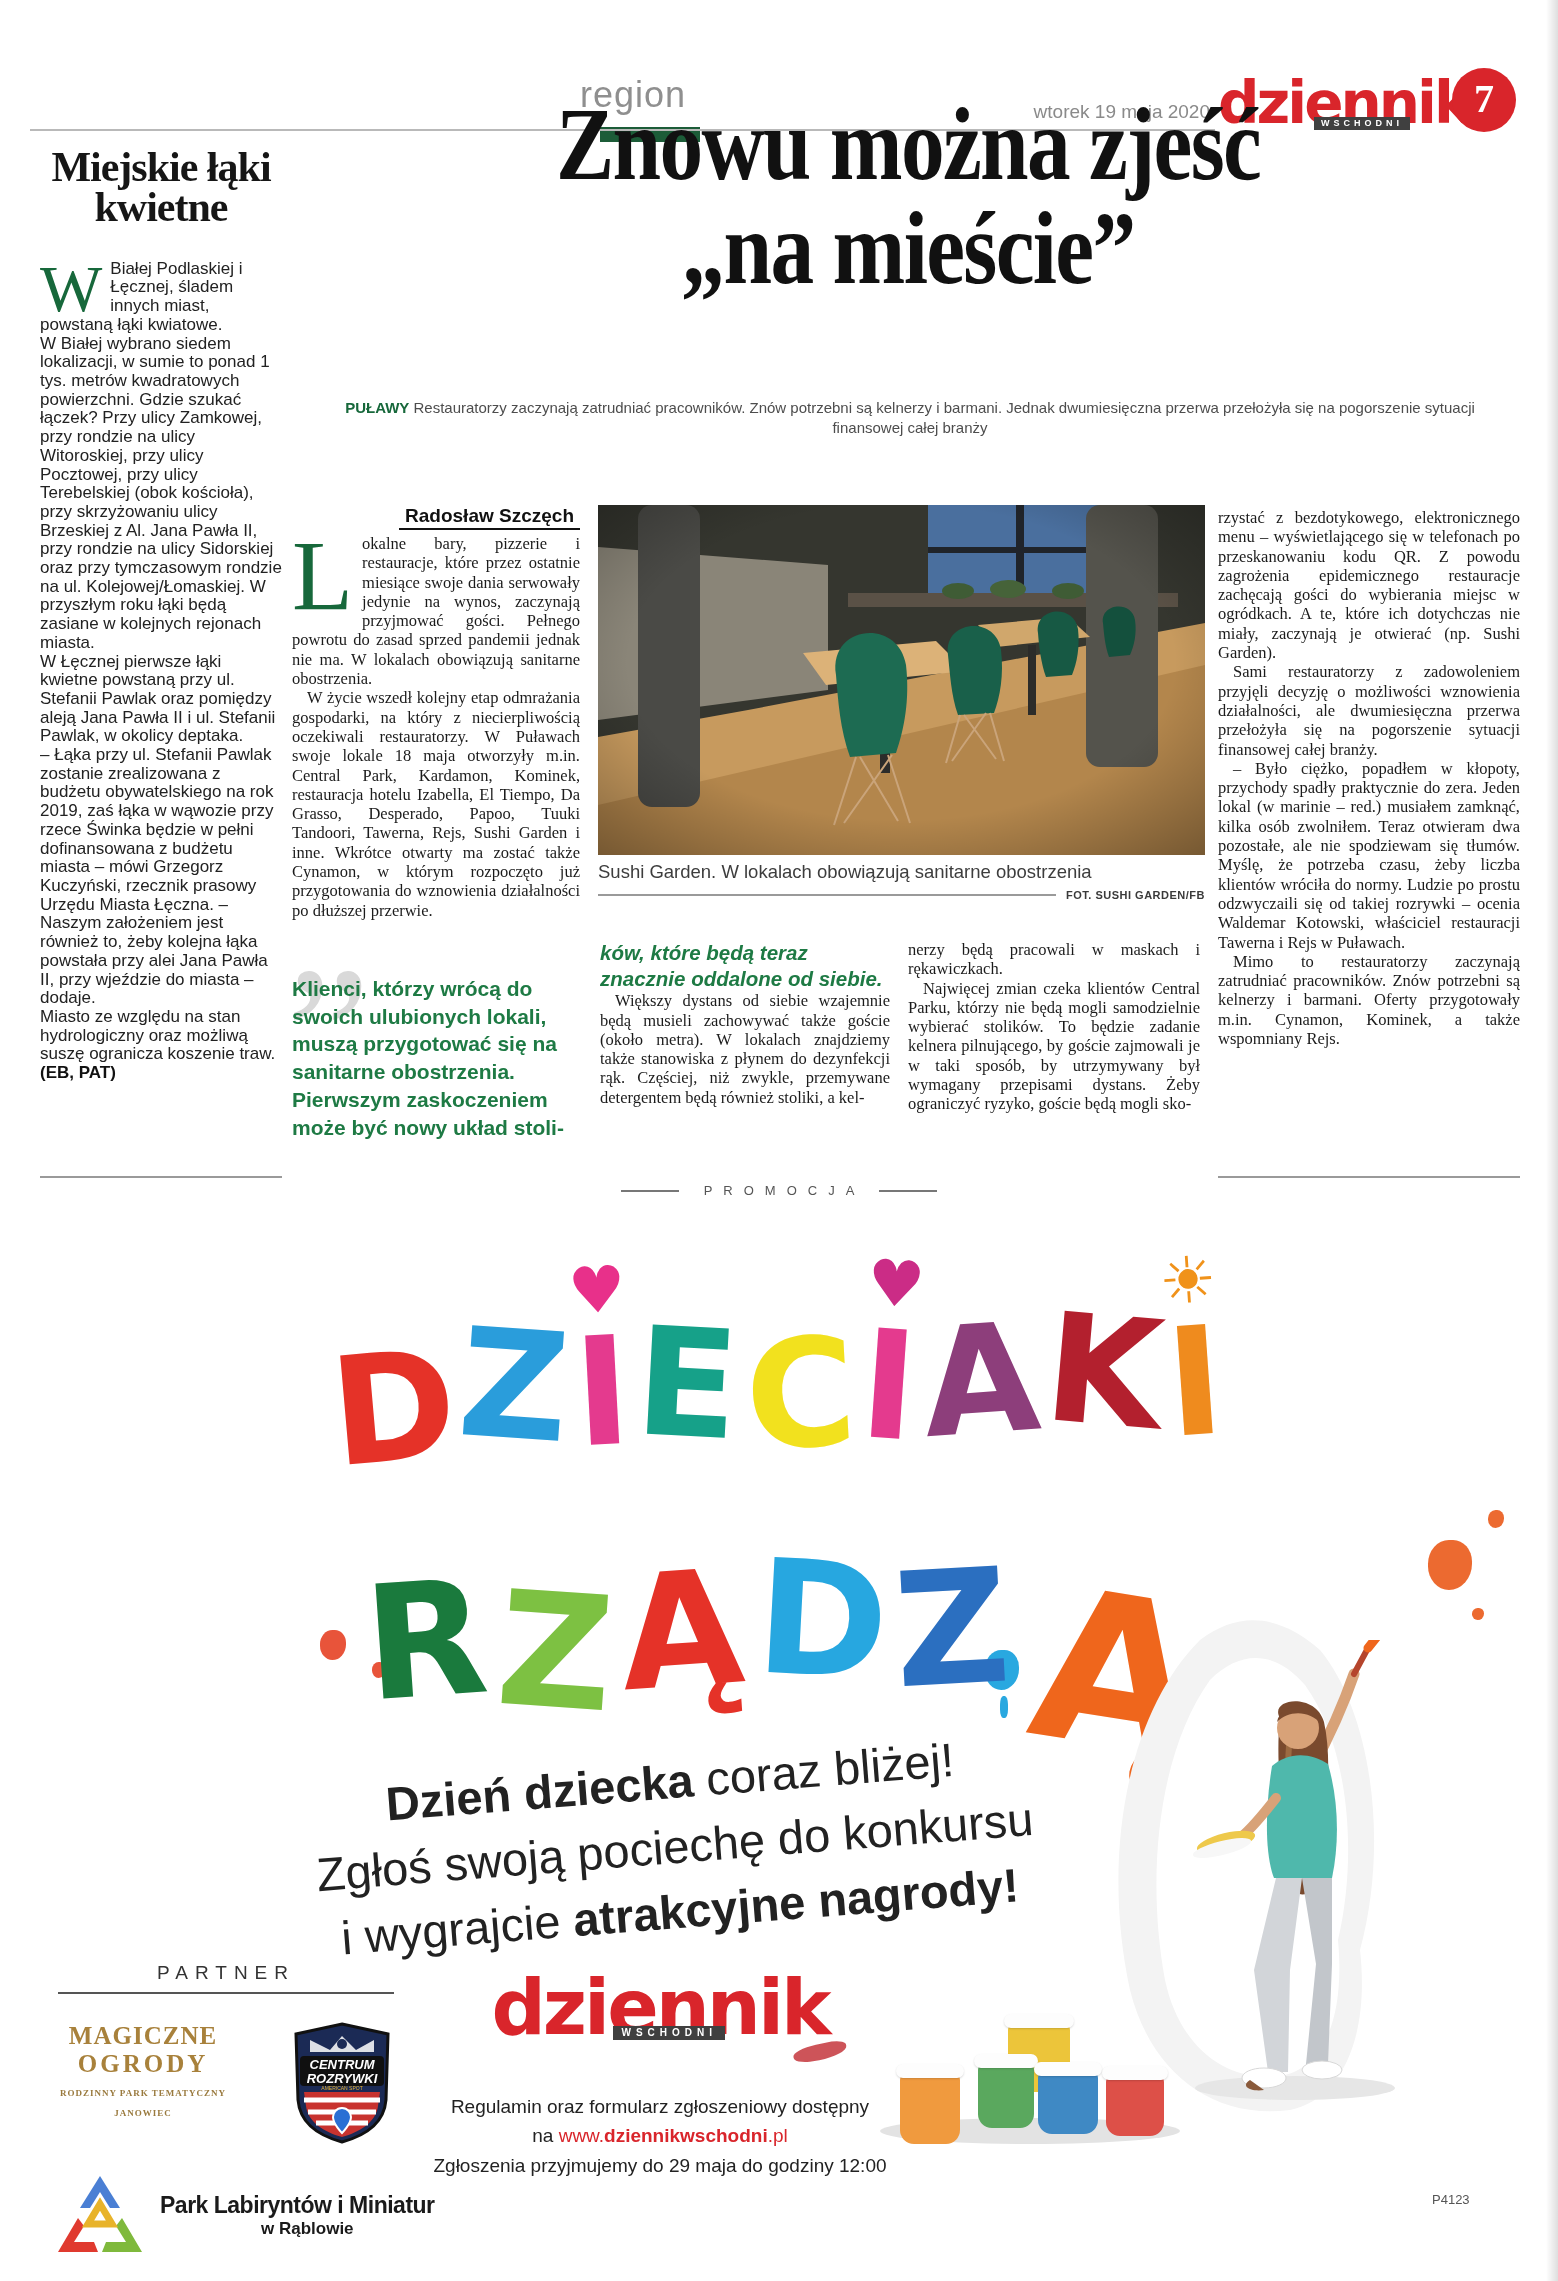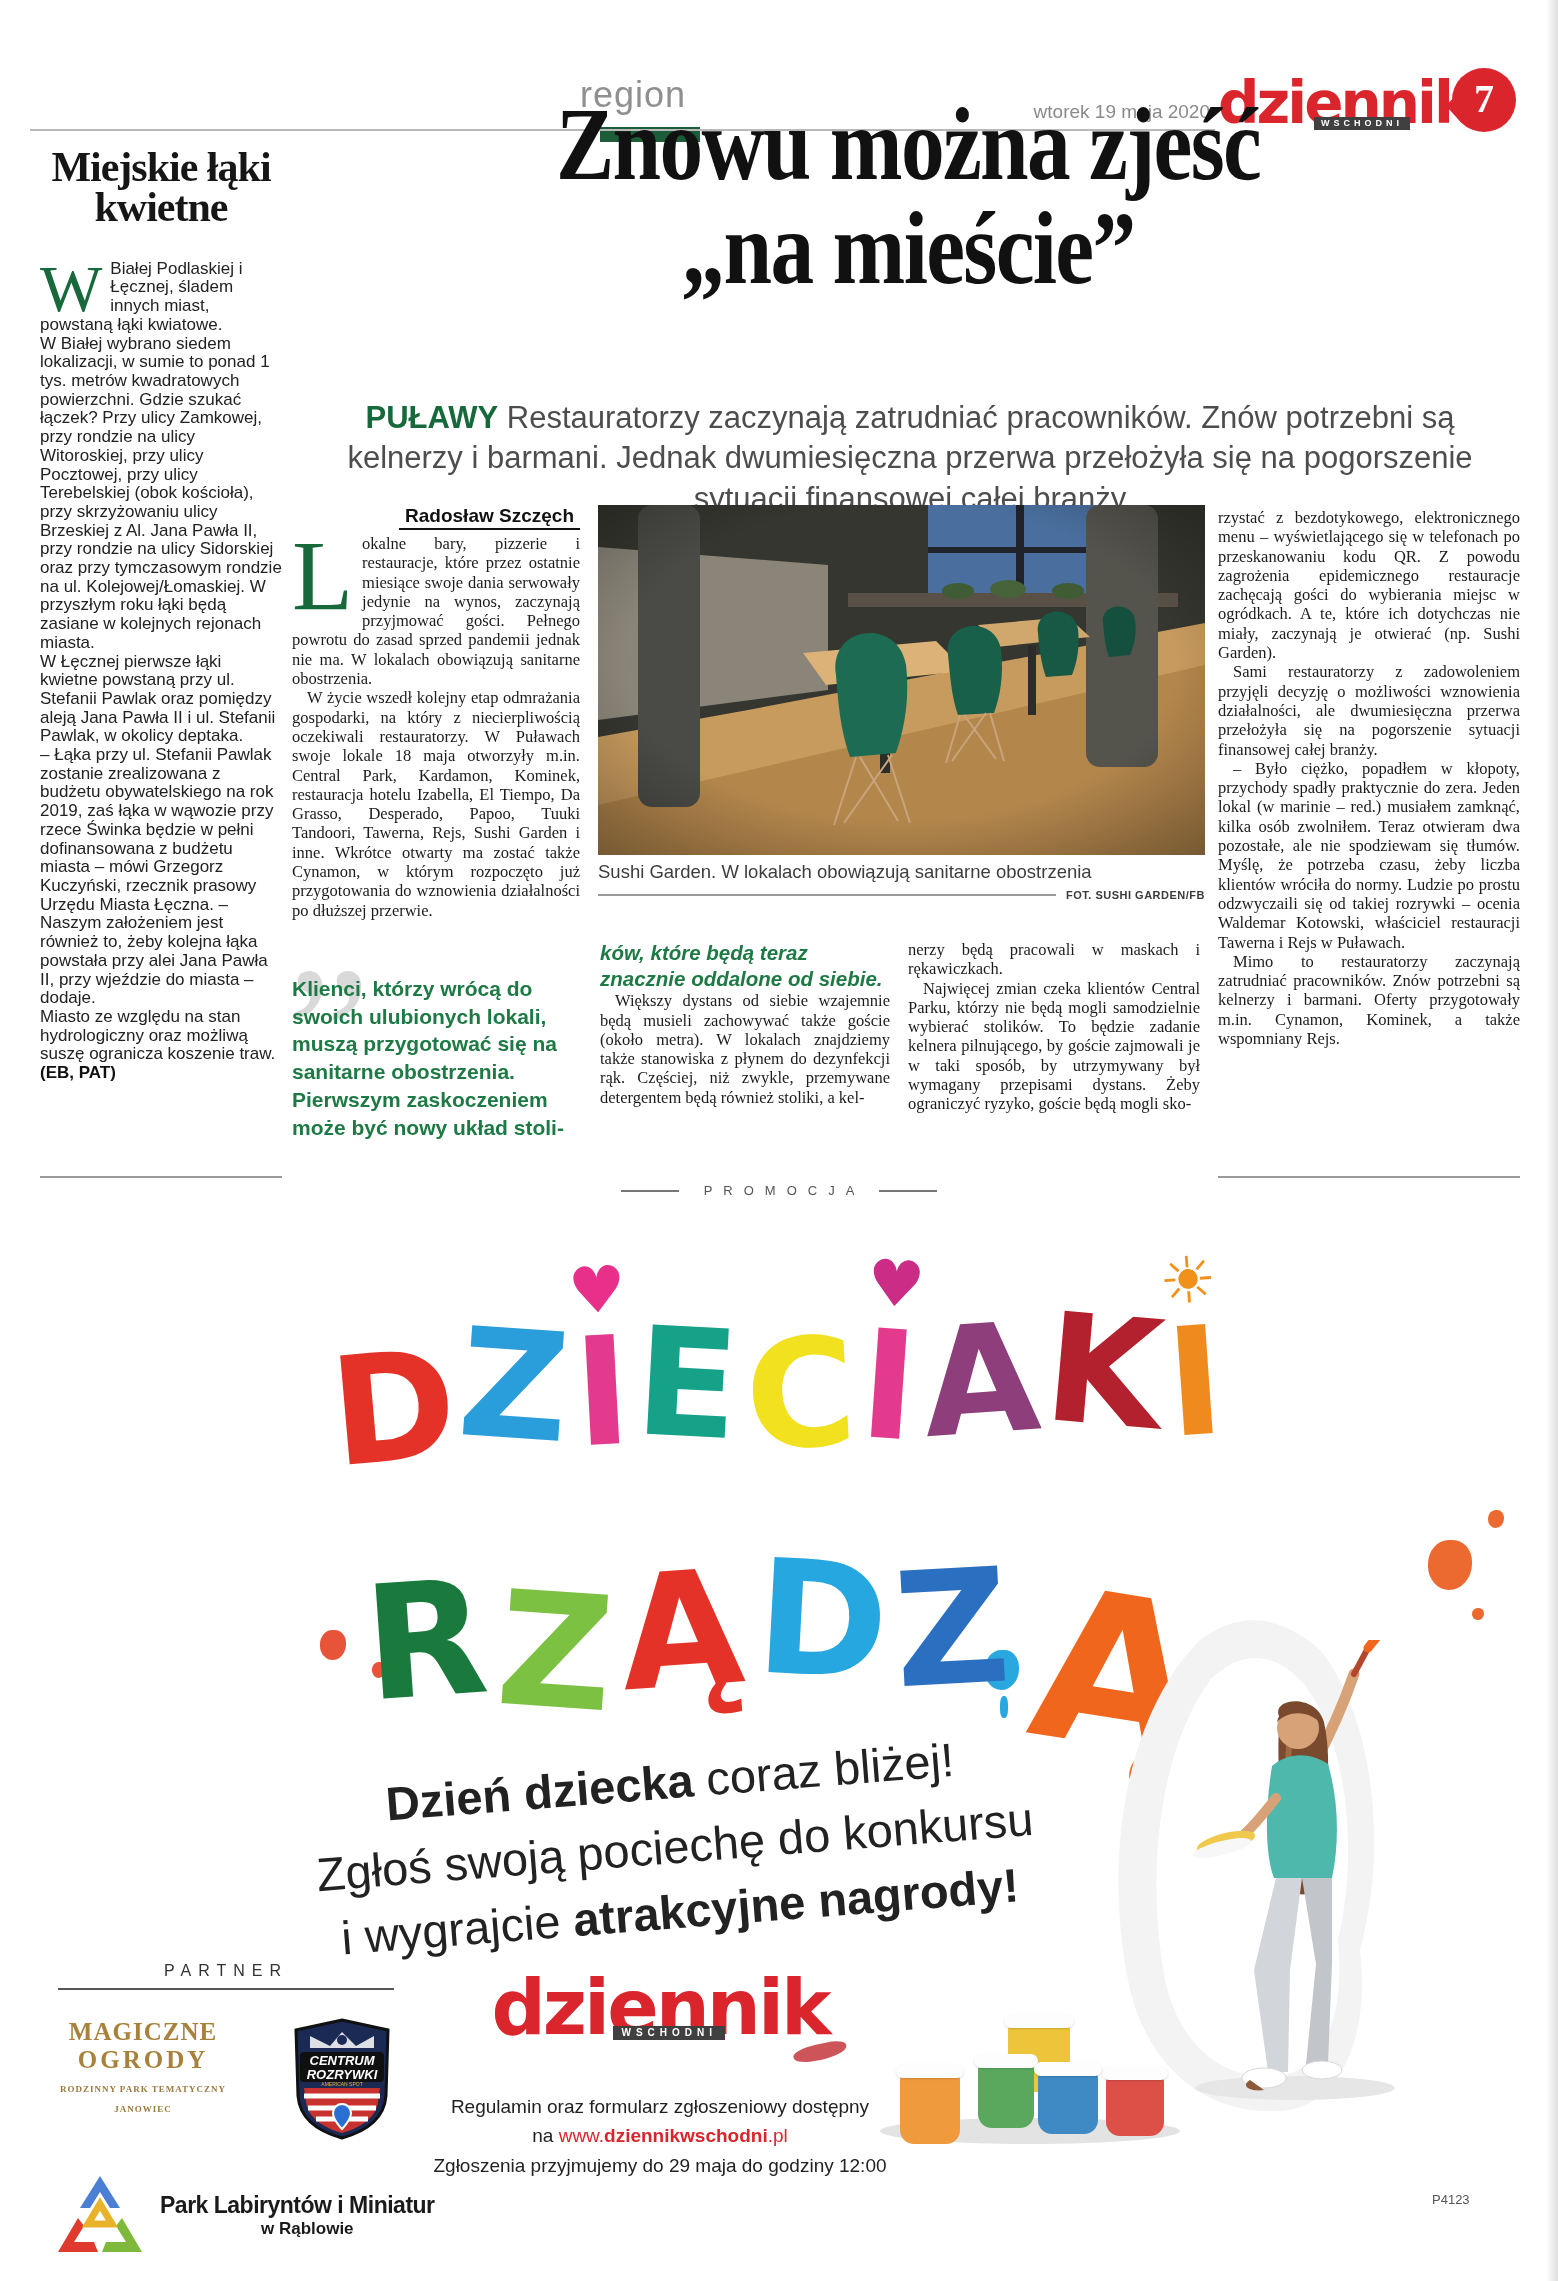--- a/index.html
+++ b/index.html
@@ -39,21 +39,21 @@
     color:#17683b;font-size:66px;line-height:52px;margin:3px 8px 0 0;}
   .sig{font-weight:700;color:#111;}
   .left-divider{left:40px;top:1176px;width:242px;height:2px;background:#9a9a9a;}
 
   
   .headline{left:292px;top:92px;width:1232px;text-align:center;
     font-family:"Liberation Serif",serif;font-weight:700;color:#111;
     font-size:104px;line-height:1.0;letter-spacing:-2px;transform:scaleX(.84);}
   .headline .hl2{display:block;}
   .lead{left:310px;top:398px;width:1200px;text-align:center;
-    font-size:31px;line-height:1.3;color:#4d4d4d;}
+    font-size:15px;line-height:1.3;color:#4d4d4d;}
   .lead .lead-loc{color:#17683b;font-weight:700;}
 
   
   .serif-col{font-family:"Liberation Serif",serif;font-size:16.5px;line-height:19.3px;
     text-align:justify;color:#1b1b1b;overflow:hidden;}
   .serif-col p{margin:0;}
   .serif-col p.ind{text-indent:15px;}
   .byline-wrap{left:292px;top:505px;width:288px;text-align:right;}
   .byline{display:inline-block;font-weight:700;font-size:19px;color:#111;
     border-bottom:2px solid #111;padding:0 6px 1px;}
@@ -121,21 +121,21 @@
   .girl-svg{position:absolute;left:1130px;top:430px;}
   .buckets{position:absolute;left:900px;top:790px;width:280px;height:150px;}
   .bucket{position:absolute;border-radius:8px 8px 14px 14px;}
   .bucket::before{content:"";position:absolute;left:-4px;right:-4px;top:-8px;height:14px;
     background:#fdfdfd;border-radius:8px;box-shadow:0 1px 2px rgba(0,0,0,.15);}
   .bucket-shadow{position:absolute;left:-20px;top:118px;width:300px;height:26px;
     background:#e3e3e3;border-radius:50%;}
 
   
   .partner{position:absolute;left:58px;top:752px;width:336px;text-align:center;}
-  .partner-label{font-size:16px;letter-spacing:7px;color:#333;}
+  .partner-label{font-size:19px;letter-spacing:7px;color:#333;}
   .partner-rule{margin-top:8px;height:2px;background:#555;}
   .partner-logos{margin-top:28px;display:flex;justify-content:space-between;align-items:flex-start;}
   .magiczne{width:170px;color:#a8813b;font-family:"Liberation Serif",serif;font-weight:bold;}
   .mag-l1{font-size:25px;letter-spacing:1px;}
   .mag-l2{font-size:25px;letter-spacing:3px;}
   .mag-sub{margin-top:10px;font-size:9px;letter-spacing:1px;color:#9a7a3e;}
   .park-row{position:absolute;left:54px;top:962px;width:420px;display:flex;align-items:center;text-align:center;}
   .park-text{margin-left:14px;color:#1a1a1a;}
   .park-l1{font-size:23px;font-weight:700;letter-spacing:-.5px;}
   .park-l2{font-size:17px;font-weight:700;margin-left:20px;}

